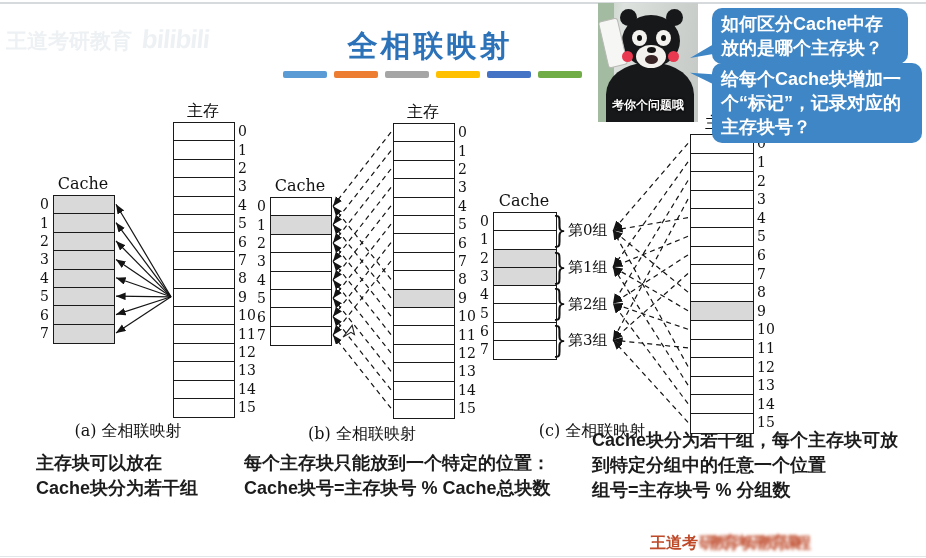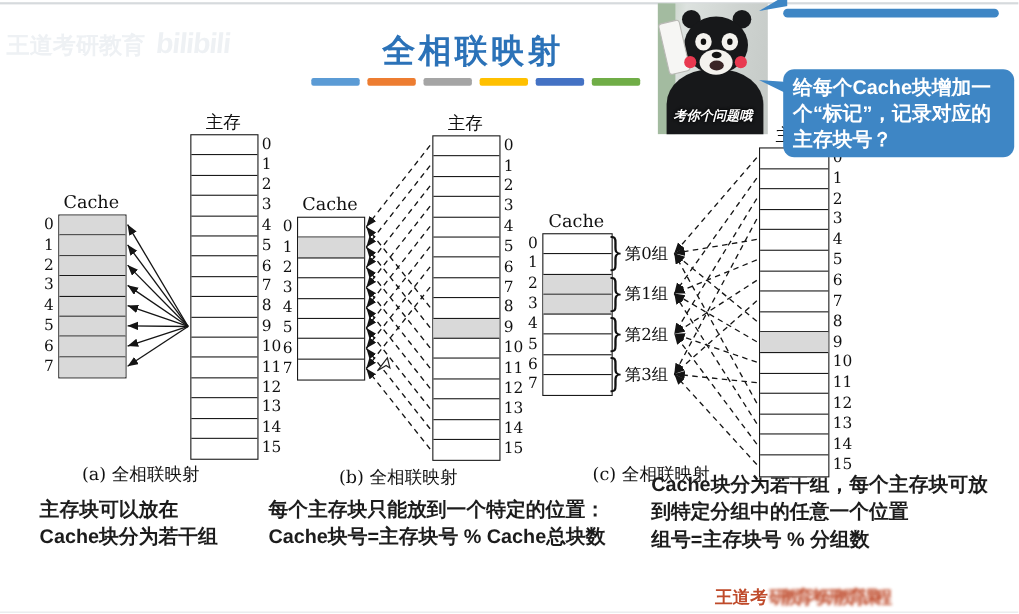--- a/index.html
+++ b/index.html
@@ -31,21 +31,21 @@
   .mascot .head{position:absolute;left:24px;top:12px;width:58px;height:52px;background:#17181a;border-radius:50%;}
   .mascot .eye{position:absolute;width:15px;height:16px;background:#f4f2ee;border-radius:50%;}
   .mascot .pupil{position:absolute;left:5px;top:5px;width:5px;height:6px;background:#101010;border-radius:50%;}
   .mascot .muzzle{position:absolute;left:38px;top:42px;width:30px;height:23px;background:#f4f2ee;border-radius:50%;}
   .mascot .nose{position:absolute;left:49px;top:44px;width:9px;height:6px;background:#141414;border-radius:50%;}
   .mascot .mouth{position:absolute;left:47px;top:52px;width:13px;height:9px;background:#3a2526;border-radius:50%;}
   .mascot .cheek{position:absolute;width:11px;height:11px;background:#e83950;border-radius:50%;}
   .mascot .phone{position:absolute;left:5px;top:16px;width:18px;height:46px;background:#f6f6f4;
                  border:1px solid #b9b9b5;border-radius:3px;transform:rotate(-13deg);}
   .mascot .caption{position:absolute;left:0;top:94px;width:100%;text-align:center;color:#fff;
-                   font-size:12px;font-weight:bold;text-shadow:0 0 3px #000,0 0 2px #000;font-style:italic;}
+                   font-size:12px;font-weight:bold;text-shadow:0 0 3px #000,0 0 2px #000;}
 
   
   .bubble{background:#3e86c5;color:#fff;font-weight:bold;font-size:18px;line-height:24px;
           border-radius:10px;padding:4px 9px;z-index:5;}
   .bubble .tail{position:absolute;width:26px;height:18px;background:#3e86c5;}
   .bubble1{left:712px;top:8px;width:178px;}
   .bubble1 .tail{left:-22px;bottom:6px;clip-path:polygon(100% 15%,0 100%,100% 75%);}
   .bubble2{left:712px;top:63px;width:192px;}
   .bubble2 .tail{left:-22px;top:8px;clip-path:polygon(100% 20%,0 10%,100% 80%);}
 
@@ -108,20 +108,21 @@
   <div class="muzzle"></div>
   <div class="nose"></div>
   <div class="mouth"></div>
   <div class="cheek" style="left:24px;top:48px"></div>
   <div class="cheek" style="left:70px;top:48px"></div>
   <div class="caption">考你个问题哦</div>
 </div>
 
 <div class="abs bubble bubble1">
   <div class="tail"></div>
+  <span>如何区分Cache中存放的是哪个主存块？</span>
 </div>
 <div class="abs bubble bubble2">
   <div class="tail"></div>
   <span>给每个Cache块增加一个“标记”，记录对应的主存块号？</span>
 </div>
 
 <div class="abs" id="diagrams">
     <div class="col-label" style="left: 39px; top: 174px; width: 88px;">Cache</div>
     <div class="block-box" style="left: 53px; top: 195px; width: 60px; height: 147.2px;">
       <div class="cell shaded" style="top: 0px; height: 18.4px;"></div>

